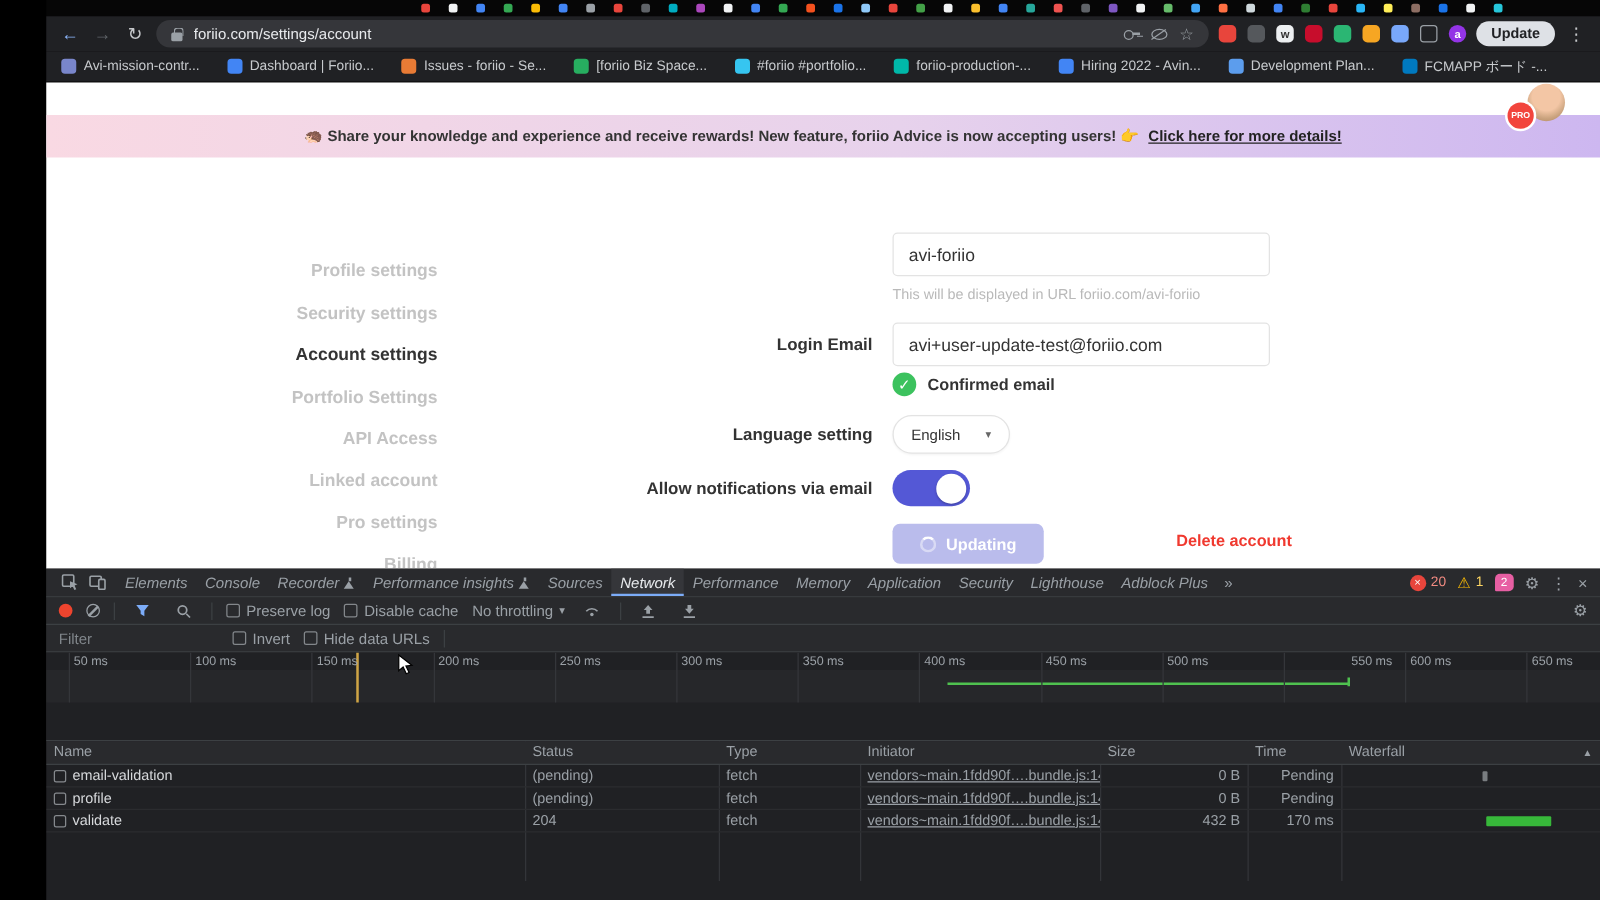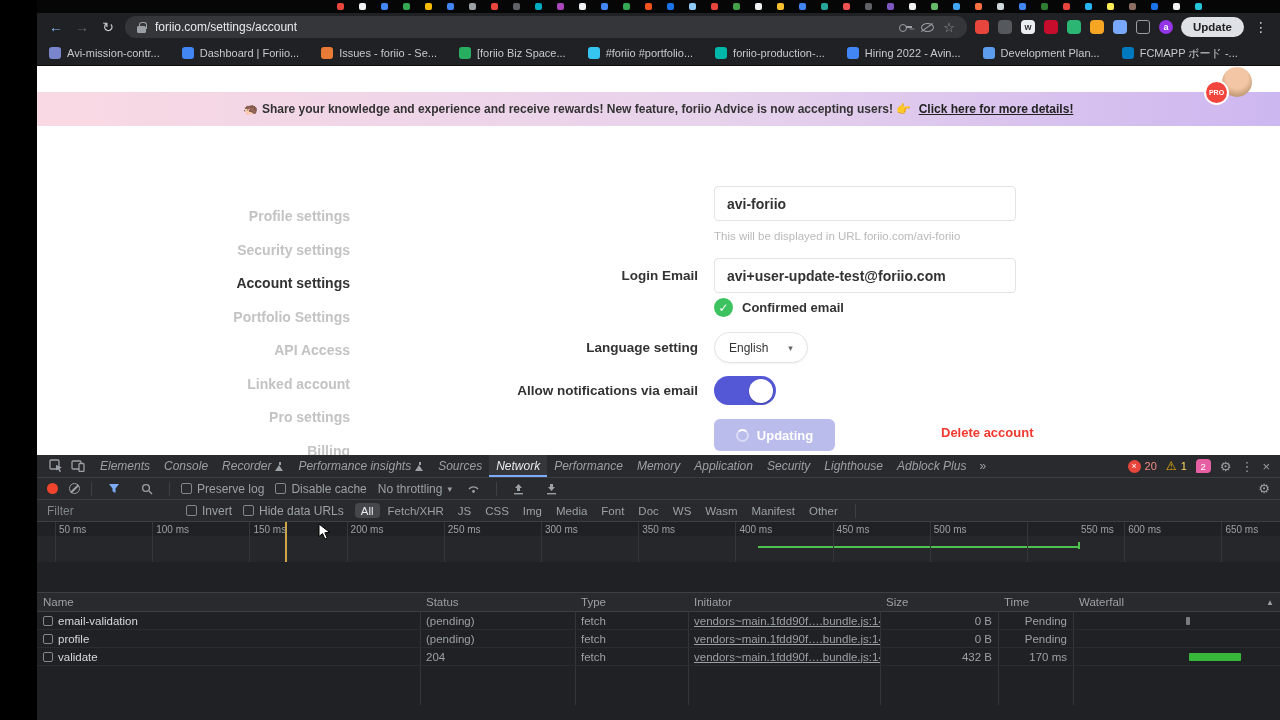--- a/index.html
+++ b/index.html
@@ -43,21 +43,21 @@
 .avatar{position:absolute;right:0;top:0;width:30px;height:30px;border-radius:50%;background:radial-gradient(circle at 50% 35%,#f3c6a5 0 45%,#caa37e 70%,#a87f5d);cursor:pointer;}
 .pro-badge{position:absolute;left:0;bottom:0;width:21px;height:21px;border-radius:50%;background:#f2453d;color:#fff;font-size:7px;font-weight:bold;display:flex;align-items:center;justify-content:center;box-shadow:0 0 0 2px #fff;}
 .banner{height:34px;background:linear-gradient(90deg,#f9d9e3,#e7d2ec 55%,#cdb7f0);display:flex;align-items:center;justify-content:center;font-size:12px;font-weight:bold;color:#333;}
 .banner-inner span{white-space:nowrap;}
 .banner-link{text-decoration:underline;color:#222;cursor:pointer;margin-left:4px;}
 .content{position:relative;height:329px;overflow:hidden;}
 .sidebar{position:absolute;left:60px;top:74px;width:253px;text-align:right;}
 .side-item{height:33.5px;line-height:33.5px;font-size:14px;font-weight:bold;color:#c3c3c3;cursor:pointer;white-space:nowrap;}
 .side-item.active{color:#333;}
 .f-label{position:absolute;left:441px;width:220px;text-align:right;font-weight:bold;color:#333;font-size:13.5px;white-space:nowrap;}
-.f-input{position:absolute;left:677px;width:302px;height:35px;border:1px solid #e3e3e3;border-radius:4px;padding:0 12px;font-size:14px;color:#333;background:#fff;font-family:inherit;outline:none;font-weight:bold;}
+.f-input{position:absolute;left:677px;width:302px;height:35px;border:1px solid #e3e3e3;border-radius:4px;padding:0 12px;font-size:14px;color:#333;background:#fff;font-family:inherit;outline:none;}
 .helper{position:absolute;left:677px;top:104px;font-size:11.5px;color:#b9b9b9;}
 .confirmed{position:absolute;left:677px;top:172px;display:flex;align-items:center;gap:9px;font-weight:bold;font-size:13px;color:#333;}
 .check-circle{width:19px;height:19px;border-radius:50%;background:#3cc25e;color:#fff;font-size:12px;display:flex;align-items:center;justify-content:center;}
 .lang-select{position:absolute;left:677px;top:206px;height:31px;border:1px solid #e3e3e3;border-radius:16px;display:flex;align-items:center;padding:0 14px;gap:20px;font-size:12px;color:#333;cursor:pointer;background:#fff;box-shadow:0 1px 2px rgba(0,0,0,.05);}
 .lang-caret{font-size:9px;color:#666;}
 .toggle{position:absolute;left:677px;top:250px;width:62px;height:29px;border-radius:15px;background:#5458d6;cursor:pointer;}
 .toggle .knob{position:absolute;right:3px;top:2.5px;width:24px;height:24px;border-radius:50%;background:#fff;box-shadow:0 1px 2px rgba(0,0,0,.25);}
 .updating-btn{position:absolute;left:677px;top:293px;width:121px;height:32px;border:none;border-radius:6px;background:#babcec;color:#fff;font-weight:bold;font-size:13px;display:flex;align-items:center;justify-content:center;gap:8px;font-family:inherit;cursor:default;}
 .spinner{width:13px;height:13px;border-radius:50%;border:2px solid rgba(255,255,255,.45);border-top-color:#fff;flex:none;}
 .delete-link{position:absolute;left:904px;top:299px;font-weight:bold;font-size:13px;color:#f0392f;cursor:pointer;}
@@ -418,34 +418,20 @@
     <div class="filter-bar">
       <span class="filter-input">Filter</span>
       <label class="dt-check">
         <span class="cbox"></span>
         <span>Invert</span>
       </label>
       <label class="dt-check">
         <span class="cbox"></span>
         <span>Hide data URLs</span>
       </label>
-      <div id="filter-pills">
-            <div class="pill active">All</div>
-            <div class="pill">Fetch/XHR</div>
-            <div class="pill">JS</div>
-            <div class="pill">CSS</div>
-            <div class="pill">Img</div>
-            <div class="pill">Media</div>
-            <div class="pill">Font</div>
-            <div class="pill">Doc</div>
-            <div class="pill">WS</div>
-            <div class="pill">Wasm</div>
-            <div class="pill">Manifest</div>
-            <div class="pill">Other</div>
-          </div>
       <span class="vdiv"></span>
     </div>
 
     <div class="overview" id="timeline">
       <div class="ov-band"></div>
       <div class="hover-line" id="hover-line" style="left: 248px;"></div>
       <div class="ov-green" id="ov-green" style="left: 721px; top: 24px; width: 322px; background: rgb(79, 193, 79);"></div>
       <div class="ov-green-tick" id="ov-green-tick" style="left: 1041px; top: 20px; background: rgb(79, 193, 79);"></div>
     <div class="tl-line" style="left: 18px;"></div>
           <div class="tl-label" style="left: 22px;">50 ms</div>

